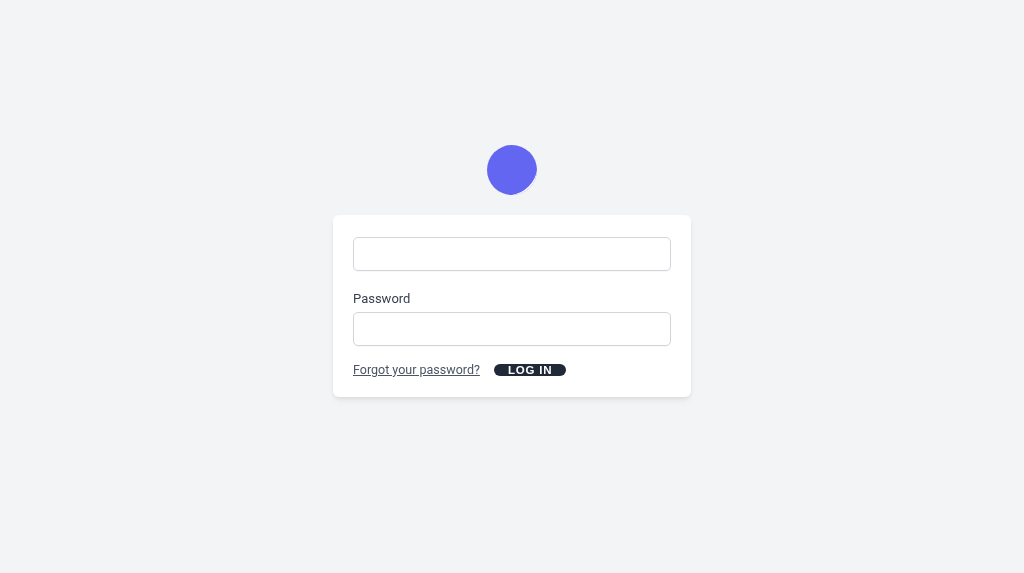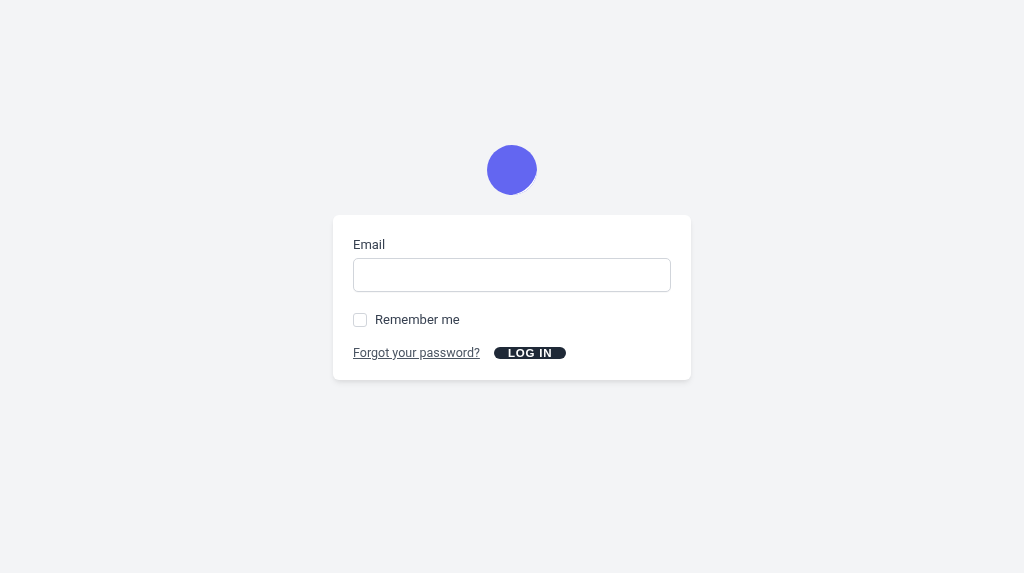--- a/index.html
+++ b/index.html
@@ -99,24 +99,23 @@
 
 <div class="logo">
   <svg viewBox="0 0 50 50" width="50" height="50">
     <circle cx="25" cy="25" r="25" fill="#6366f1"></circle>
     <path d="M 50 25 A 25 25 0 0 1 25 50 A 30 30 0 0 0 50 25 Z" fill="#ffffff"></path>
   </svg>
 </div>
 
 <div class="login-card">
   <div class="form-group">
-    <label class="form-label">Email</label>
     <input type="text" class="form-input" style="">
   </div>
-  <div class="checkbox-row">
-    <input type="checkbox" class="checkbox-input" style="">
-    <span class="checkbox-label">Remember me</span>
+  <div class="form-group">
+    <label class="form-label">Password</label>
+    <input type="password" class="form-input" style="">
   </div>
   <div class="actions-row">
     <a class="forgot-link">Forgot your password?</a>
     <button class="login-button">LOG IN</button>
   </div>
 </div>
 
 </body></html>

